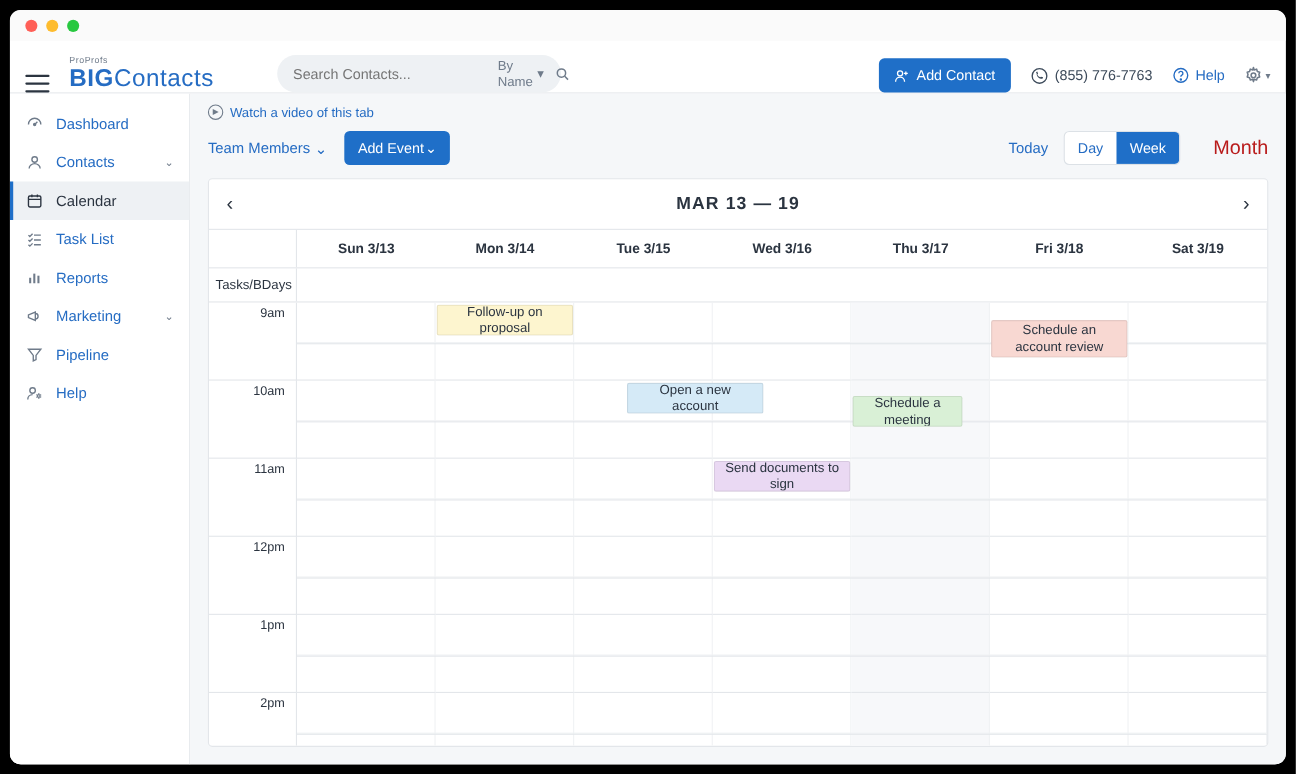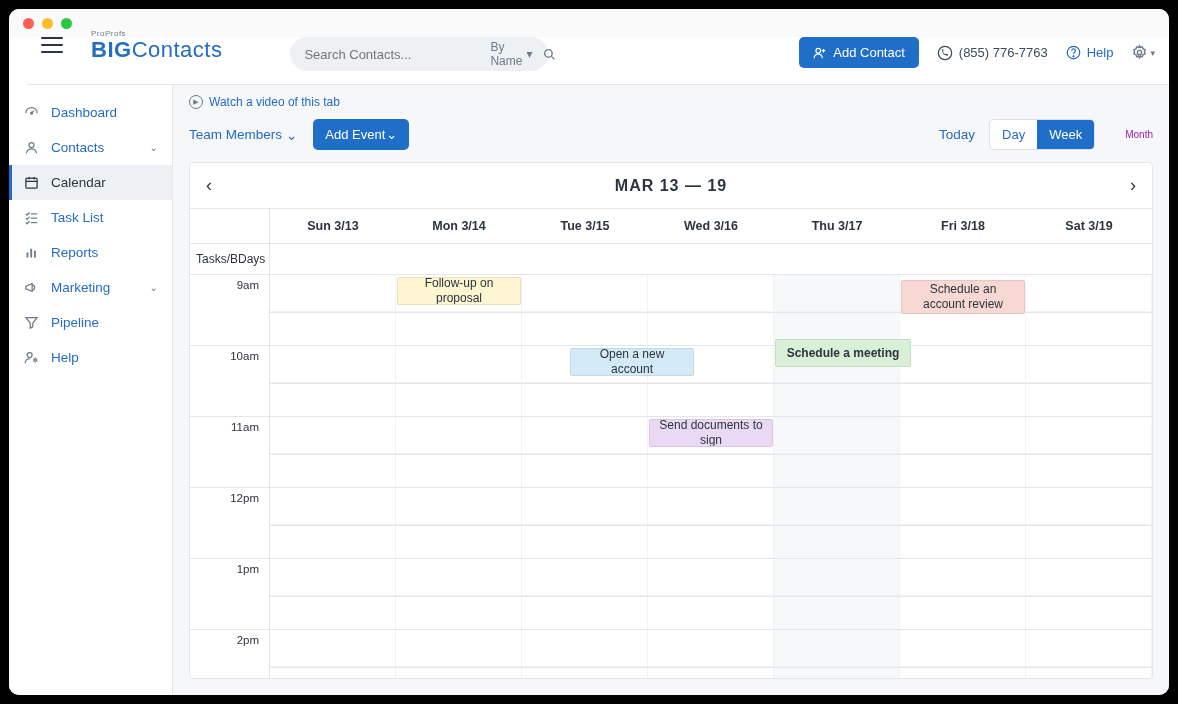--- a/index.html
+++ b/index.html
@@ -31,24 +31,23 @@
   }
   .tl-dot { width: 11px; height: 11px; border-radius: 50%; }
   .dot-red { background:#ff5f57; }
   .dot-yellow { background:#febc2e; }
   .dot-green { background:#28c840; }
 
   .topbar {
     height: 48px;
     border-bottom: 1px solid #e3e6ea;
     display:flex;
-    align-items:flex-start;
+    align-items:flex-end;
     padding: 0 14px;
-    gap: 28px;
-    margin-left: 18px;
+    gap: 18px;
   }
   .hamburger {
     width: 22px; height: 16px;
     display:flex; flex-direction:column; justify-content:space-between;
     cursor:pointer;
   }
   .hamburger span { height:2px; background:#2b3440; border-radius:1px; }
   .logo {
     color:#256cc3;
     font-weight:500;
@@ -165,21 +164,21 @@
   .today-link { color:#256cc3; font-size:13.5px; cursor:pointer; }
   .view-group {
     display:flex; border:1px solid #dce1e6; border-radius:5px; overflow:hidden;
     background:#fff;
   }
   .view-btn {
     padding: 7px 12px; font-size:13px; color:#256cc3; cursor:pointer;
     border:none; background:transparent;
   }
   .view-btn.active { background:#1f6fc8; color:#fff; }
-  .month-link { color:#a21caf; font-size:10px; cursor:pointer;padding-left:16px; }
+  .month-link { color:#b91c1c; font-size:18px; cursor:pointer;padding-left:16px; }
 
   .cal-wrap {
     margin: 0 16px 16px 16px;
     background:#fff;
     border:1px solid #e3e6ea;
     border-radius:4px;
     flex:1;
     display:flex; flex-direction:column;
     overflow:hidden;
   }
@@ -531,22 +530,22 @@
               <div></div>
               <div></div>
               <div></div>
               <div></div>
               <div></div>
               <div></div>
               <div></div>
               <div class="hour-half"></div>
             </div>
             <div class="event ev-yellow" style="top: 2px; left: 207px; width: 124px; height: 28px;">Follow-up on proposal</div>
-            <div class="event ev-red" style="top: 5px; left: 711px; width: 124px; height: 34px;">Schedule an account review</div>
+            <div class="event ev-red" style="top: 16px; left: 711px; width: 124px; height: 34px;">Schedule an account review</div>
             <div class="event ev-blue" style="top: 73px; left: 333px; width: 124px; height: 28px; margin-left: 47px;">Open a new account</div>
-            <div class="event ev-green" style="top: 64px; left: 585px; width: 136px; height: 28px; font-weight: bold;">Schedule a meeting</div>
+            <div class="event ev-green" style="top: 85px; left: 585px; width: 100px; height: 28px;">Schedule a meeting</div>
             <div class="event ev-purple" style="top: 144px; left: 459px; width: 124px; height: 28px;">Send documents to sign</div>
           </div>
       </div>
     </div>
   </div>
 
 </div>
 
 </body></html>

